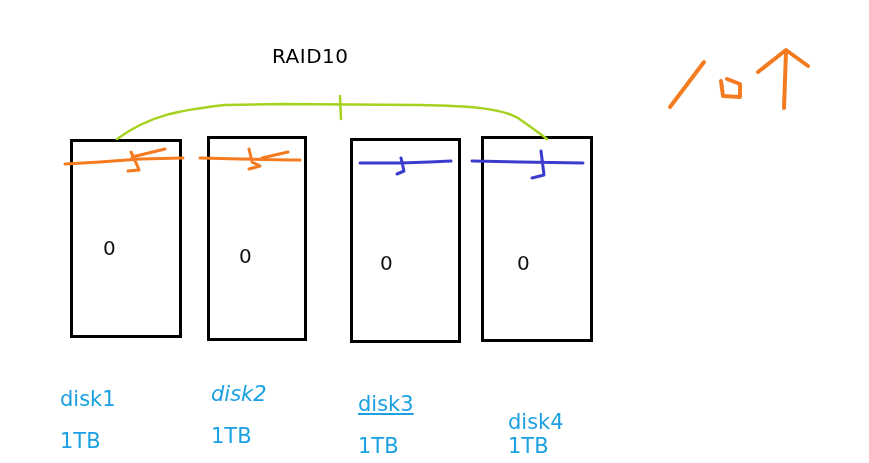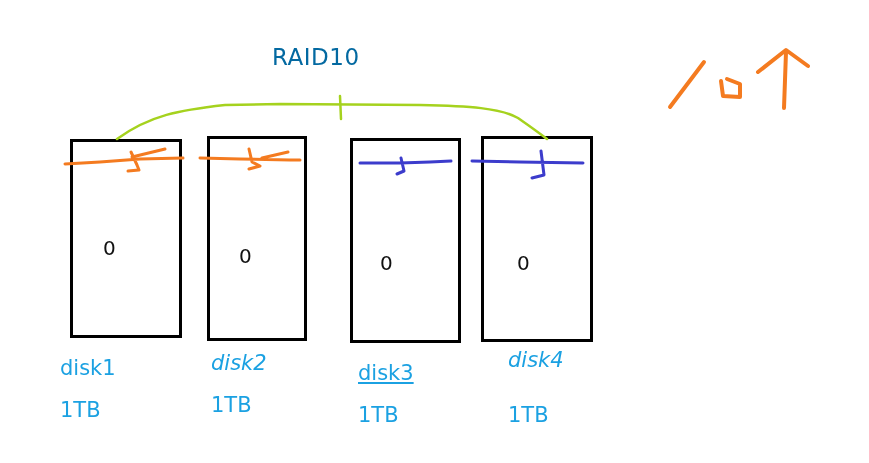--- a/index.html
+++ b/index.html
@@ -1,21 +1,21 @@
 <!DOCTYPE html>
 <html><head>
 <meta charset="utf-8">
 <style>
   html,body{margin:0;padding:0;background:#ffffff;}
   body{width:869px;height:463px;position:relative;overflow:hidden;font-family:"DejaVu Sans","Liberation Sans",sans-serif;}
   .abs{position:absolute;}
-  .title{left:272px;top:44px;font-size:23px;color:#0369a1;letter-spacing:0.5px;}
+  .title{left:272px;top:44px;font-size:20px;color:#000000;letter-spacing:0.5px;}
   .disk{border:3px solid #000;box-sizing:border-box;background:#fff;}
   .zero{font-size:20px;color:#111;}
-  .lbl{font-size:21px;color:#1ba1e2;}
+  .lbl{font-size:21px;color:#1ba1e2;margin-top:31px;}
   svg.ink{position:absolute;left:0;top:0;width:869px;height:463px;pointer-events:none;}
 </style>
 </head>
 <body>
 
 <div class="abs title">RAID10</div>
 
 <div class="abs disk" style="left:70px;top:139px;width:112px;height:199px;">
   <span class="abs zero" style="left:30px;top:94px;">0</span>
 </div>
@@ -28,21 +28,21 @@
 <div class="abs disk" style="left:481px;top:136px;width:112px;height:206px;">
   <span class="abs zero" style="left:33px;top:112px;">0</span>
 </div>
 
 <div class="abs lbl" style="left:60px;top:356px;">disk1</div>
 <div class="abs lbl" style="left:60px;top:398px;">1TB</div>
 <div class="abs lbl" style="left:211px;top:351px;font-style:italic;">disk2</div>
 <div class="abs lbl" style="left:211px;top:393px;">1TB</div>
 <div class="abs lbl" style="left:358px;top:361px;text-decoration:underline;">disk3</div>
 <div class="abs lbl" style="left:358px;top:403px;">1TB</div>
-<div class="abs lbl" style="left:508px;top:348px;font-style:italic;">disk4</div>
+<div class="abs lbl" style="left:508px;top:379px;">disk4</div>
 <div class="abs lbl" style="left:508px;top:403px;">1TB</div>
 
 <svg class="ink" viewBox="0 0 869 463">
 
   <path d="M117 139 C150 115,180 110,225 105 L280 104 L420 105 C470 106,500 108,518 118 C528 125,538 132,547 139" fill="none" stroke="#a5d21e" stroke-width="2.5" stroke-linecap="round"></path>
   <line x1="340" y1="96" x2="341" y2="119" stroke="#a5d21e" stroke-width="2.5" stroke-linecap="round"></line>
 
   <path d="M65 164 L100 162 L140 159 L183 158 M165 149 L132 157 M131 152 L137 165 L139 170 L128 171" fill="none" stroke="#f47b20" stroke-width="3" stroke-linecap="round" stroke-linejoin="round"></path>
   <path d="M200 158 L240 159 L290 160 L300 160 M288 152 L262 158 M249 149 L252 162 L260 166 L249 169" fill="none" stroke="#f47b20" stroke-width="3" stroke-linecap="round" stroke-linejoin="round"></path>
 

